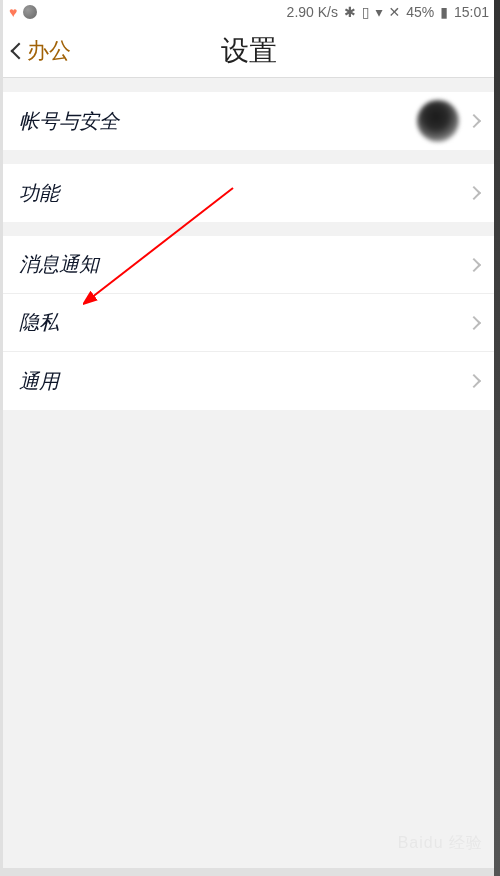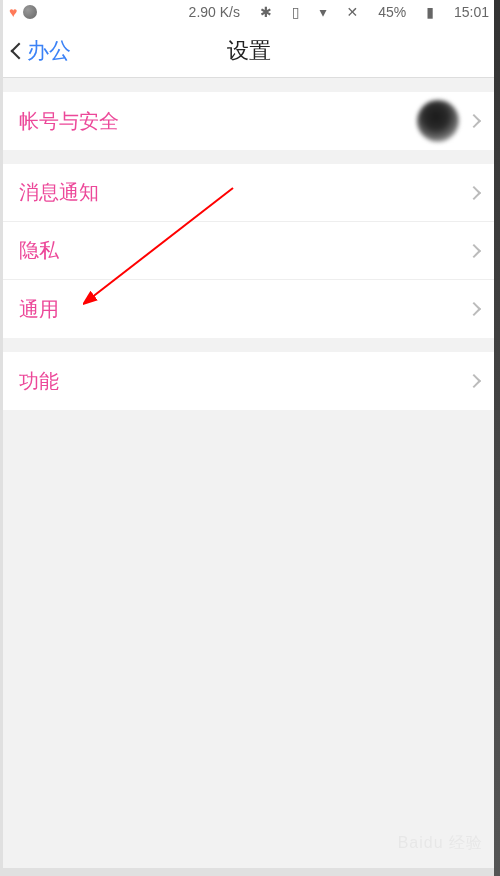--- a/index.html
+++ b/index.html
@@ -23,21 +23,21 @@
       height: 24px;
       background: #fff;
       display: flex;
       align-items: center;
       justify-content: space-between;
       padding: 0 6px;
       font-size: 14px;
       color: #555;
     }
     .status-left { display: flex; align-items: center; gap: 6px; }
-    .status-right { display: flex; align-items: center; gap: 20px; }
+    .status-right { display: flex; align-items: center; gap: 6px; }
     .heart-icon { color: #ff7a59; font-size: 14px; }
     .circle-icon {
       width: 14px; height: 14px; border-radius: 50%;
       background: radial-gradient(circle at 35% 35%, #999, #666);
       display: inline-block;
     }
     .status-right span { color: #666; }
     .nav-bar {
       height: 54px;
       background: #fff;
@@ -51,40 +51,40 @@
       align-items: center;
       padding-left: 10px;
       gap: 2px;
     }
     .chevron-left {
       width: 12px; height: 12px;
       border-left: 2px solid #333;
       border-bottom: 2px solid #333;
       transform: rotate(45deg);
     }
-    .back-text { font-size: 22px; color: #3b82f6; text-align: center; }
+    .back-text { font-size: 22px; color: #a16207; text-align: center; }
     .nav-title {
       position: absolute;
       left: 50%;
       transform: translateX(-50%);
-      font-size: 22px;
+      font-size: 28px;
       color: #222;
     }
     .group { margin-top: 14px; background: #fff; }
     .group:first-of-type { margin-top: 10px; }
     .row {
       height: 58px;
       display: flex;
       align-items: center;
       padding: 0 16px;
       border-bottom: 1px solid #eee;
       position: relative;
     }
     .row:last-child { border-bottom: none; }
-    .row-label { font-size: 20px; color: #ec4899; flex: 1; }
+    .row-label { font-size: 20px; color: #0f172a; flex: 1; font-style: italic; }
     .chevron-right {
       width: 10px; height: 10px;
       border-right: 2px solid #bbb;
       border-top: 2px solid #bbb;
       transform: rotate(45deg);
     }
     .avatar-blur {
       width: 42px; height: 42px; border-radius: 50%;
       background: radial-gradient(circle at 45% 40%, #1a1a1a 0%, #2a2a2a 35%, #666 60%, #bbb 80%, #fff 100%);
       filter: blur(2px);
@@ -143,36 +143,36 @@
   <div class="group">
     <div class="row">
       <span class="row-label">帐号与安全</span>
       <span class="avatar-blur"></span>
       <span class="chevron-right"></span>
     </div>
   </div>
 
   <div class="group">
     <div class="row">
+      <span class="row-label">功能</span>
+      <span class="chevron-right"></span>
+    </div>
+  </div>
+
+  <div class="group">
+    <div class="row">
       <span class="row-label">消息通知</span>
       <span class="chevron-right"></span>
     </div>
     <div class="row">
       <span class="row-label">隐私</span>
       <span class="chevron-right"></span>
     </div>
     <div class="row">
       <span class="row-label">通用</span>
-      <span class="chevron-right"></span>
-    </div>
-  </div>
-
-  <div class="group">
-    <div class="row">
-      <span class="row-label">功能</span>
       <span class="chevron-right"></span>
     </div>
   </div>
 
 
 
   <svg class="arrow-annotation" width="160" height="130">
     <defs>
       <marker id="ah" markerWidth="10" markerHeight="10" refX="2" refY="3" orient="auto">
         <path d="M0,0 L0,6 L8,3 z" fill="#ff0000"></path>

